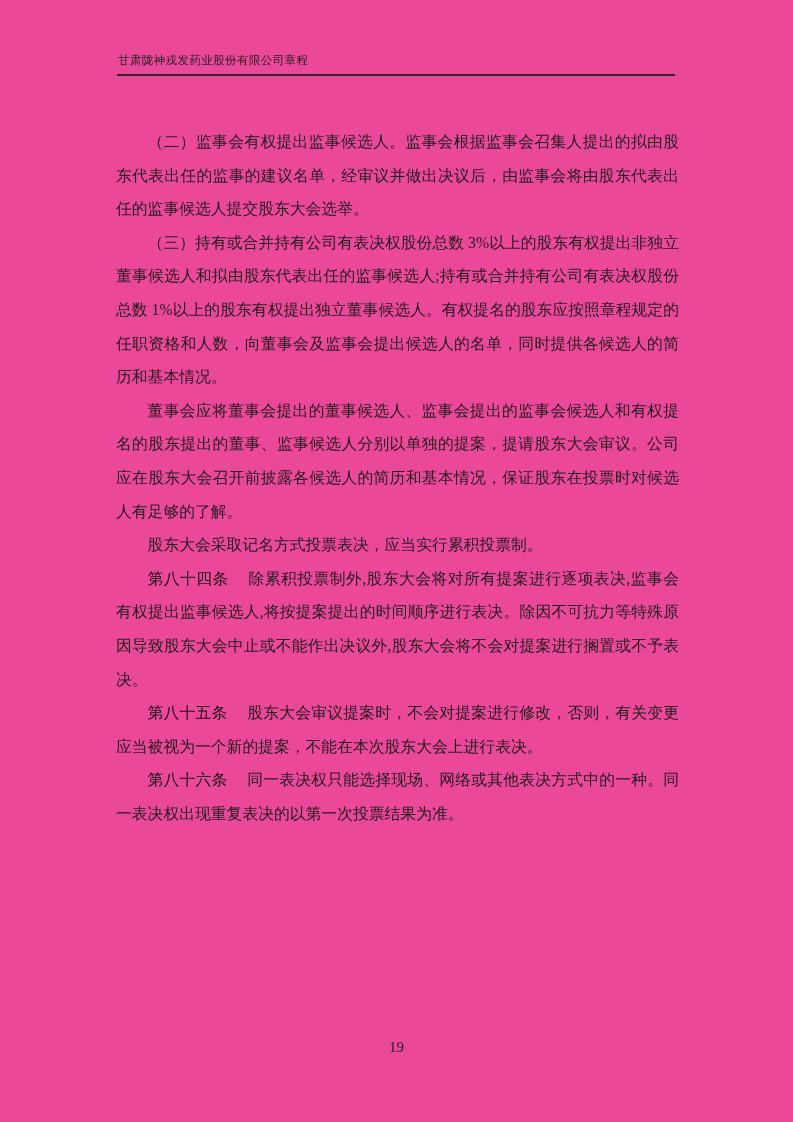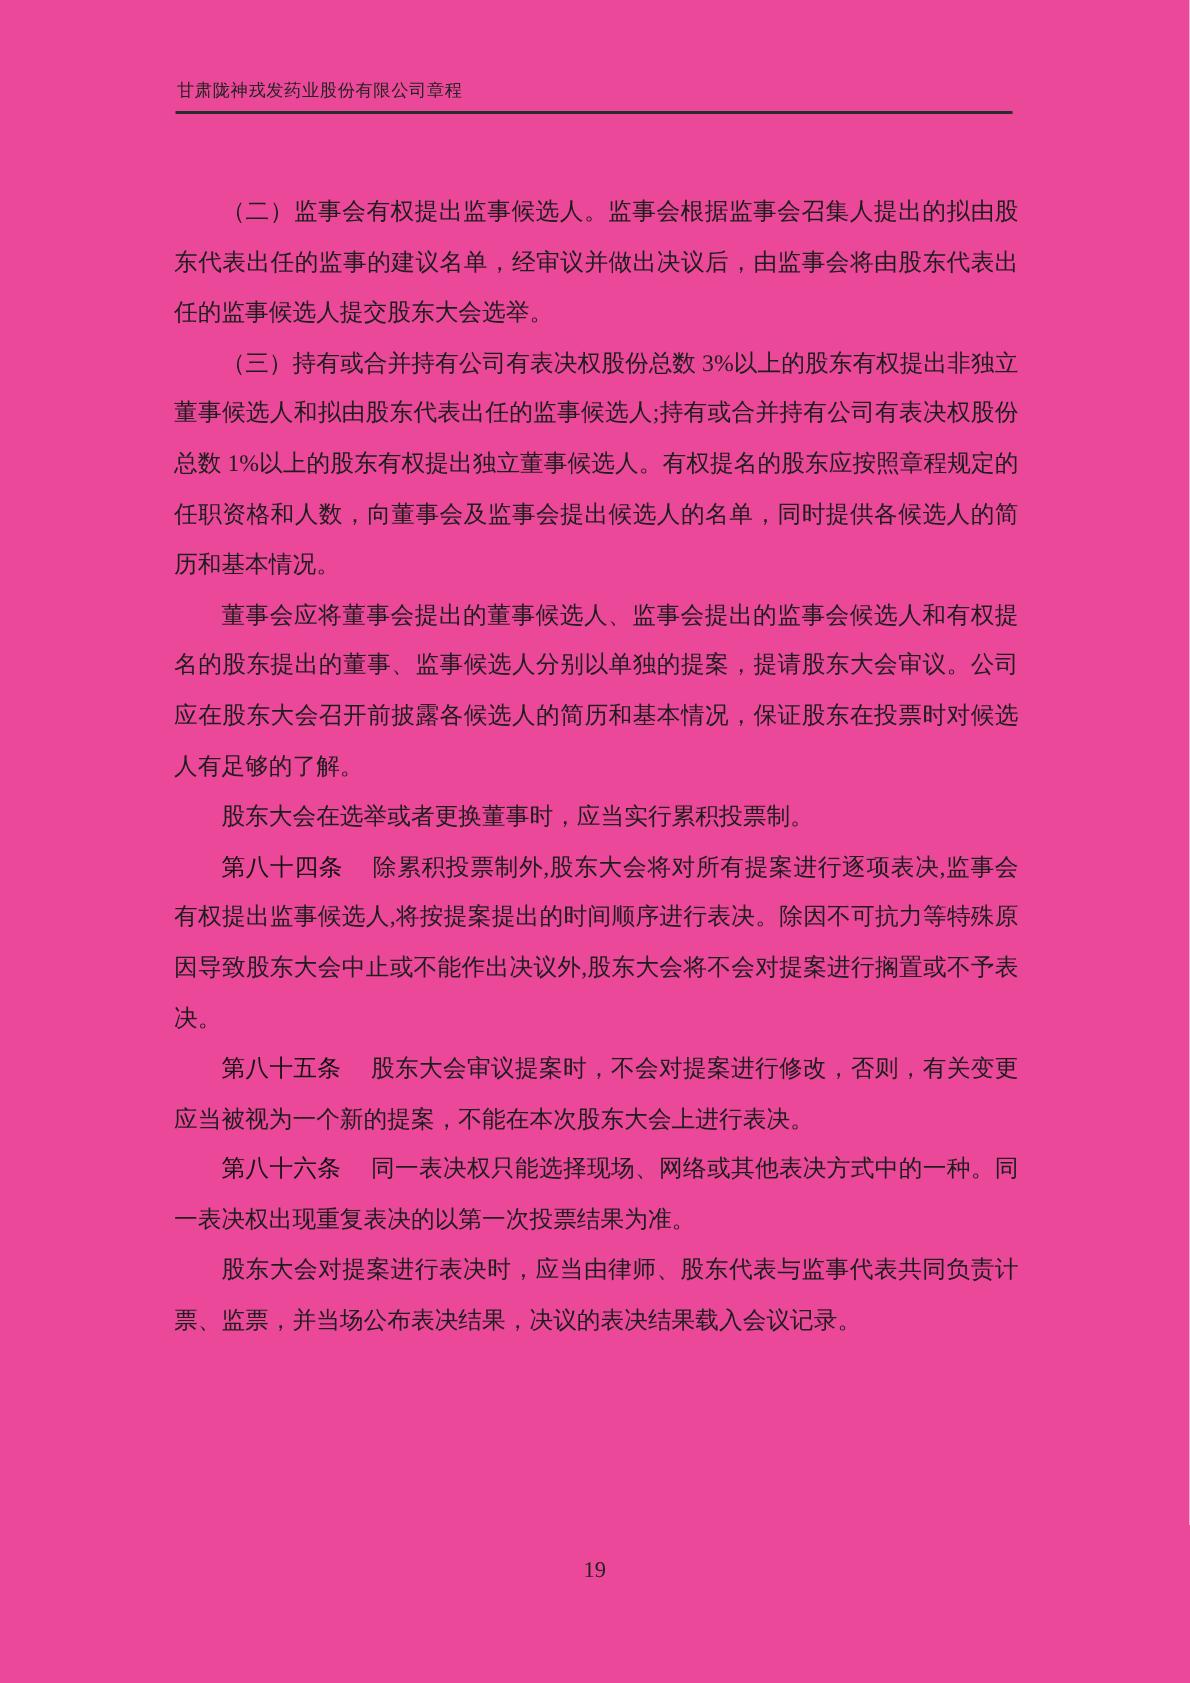--- a/index.html
+++ b/index.html
@@ -75,30 +75,29 @@
   <div class="header-rule"></div>
 
   <div class="doc-body">
 
     <p><span class="para-term"></span><span class="para-text">（二）监事会有权提出监事候选人。监事会根据监事会召集人提出的拟由股东代表出任的监事的建议名单，经审议并做出决议后，由监事会将由股东代表出任的监事候选人提交股东大会选举。</span></p>
 
     <p><span class="para-term"></span><span class="para-text">（三）持有或合并持有公司有表决权股份总数 3%以上的股东有权提出非独立董事候选人和拟由股东代表出任的监事候选人;持有或合并持有公司有表决权股份总数 1%以上的股东有权提出独立董事候选人。有权提名的股东应按照章程规定的任职资格和人数，向董事会及监事会提出候选人的名单，同时提供各候选人的简历和基本情况。</span></p>
 
     <p><span class="para-term"></span><span class="para-text">董事会应将董事会提出的董事候选人、监事会提出的监事会候选人和有权提名的股东提出的董事、监事候选人分别以单独的提案，提请股东大会审议。公司应在股东大会召开前披露各候选人的简历和基本情况，保证股东在投票时对候选人有足够的了解。</span></p>
 
-    <p><span class="para-term"></span><span class="para-text">股东大会在选举或者更换董事时，应当实行累积投票制。</span></p>
+    <p><span class="para-term"></span><span class="para-text">股东大会采取记名方式投票表决，应当实行累积投票制。</span></p>
 
 
     <p><span class="para-term">第八十四条</span><span class="para-text">除累积投票制外,股东大会将对所有提案进行逐项表决,监事会有权提出监事候选人,将按提案提出的时间顺序进行表决。除因不可抗力等特殊原因导致股东大会中止或不能作出决议外,股东大会将不会对提案进行搁置或不予表决。</span></p>
 
     <p><span class="para-term">第八十五条</span><span class="para-text">股东大会审议提案时，不会对提案进行修改，否则，有关变更应当被视为一个新的提案，不能在本次股东大会上进行表决。</span></p>
 
     <p><span class="para-term">第八十六条</span><span class="para-text">同一表决权只能选择现场、网络或其他表决方式中的一种。同一表决权出现重复表决的以第一次投票结果为准。</span></p>
 
 
 
-    <p><span class="para-term"></span><span class="para-text">股东大会对提案进行表决时，应当由律师、股东代表与监事代表共同负责计票、监票，并当场公布表决结果，决议的表决结果载入会议记录。</span></p>
 
   </div>
 
   <div class="footer-page">19</div>
 
 </div>
 
 </body></html>

